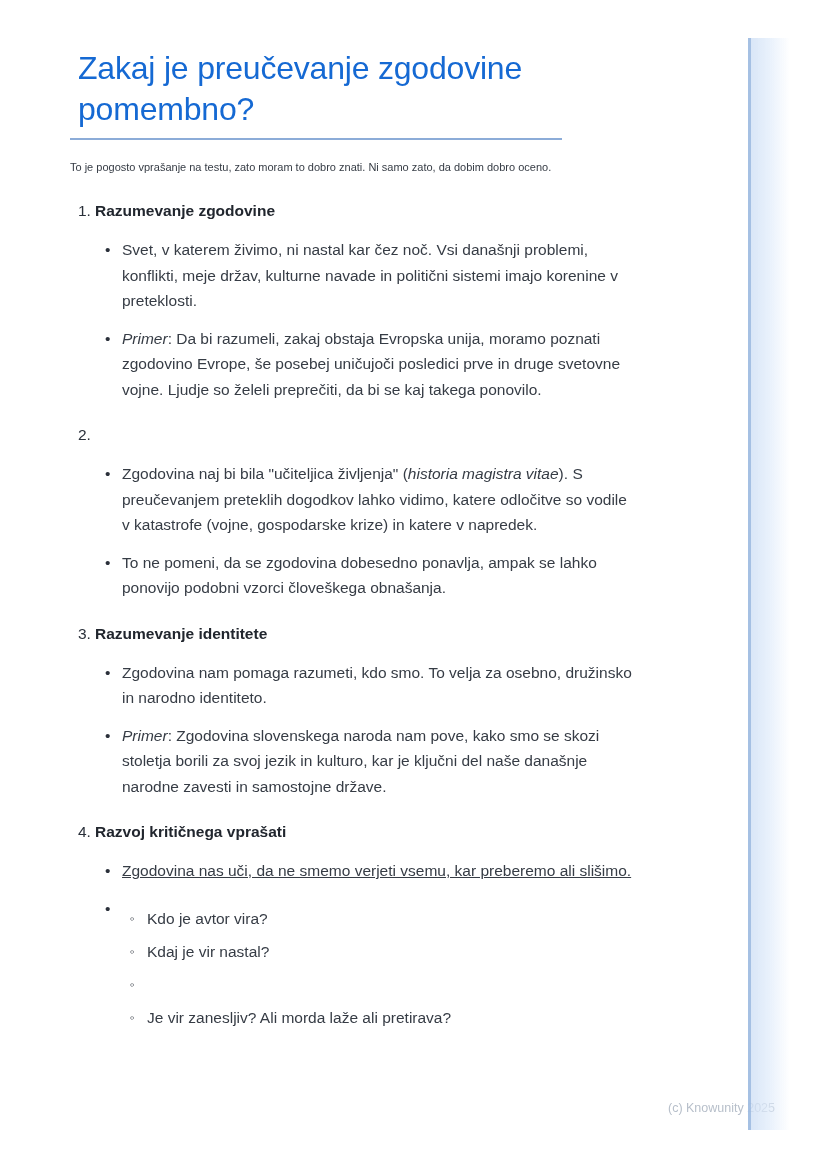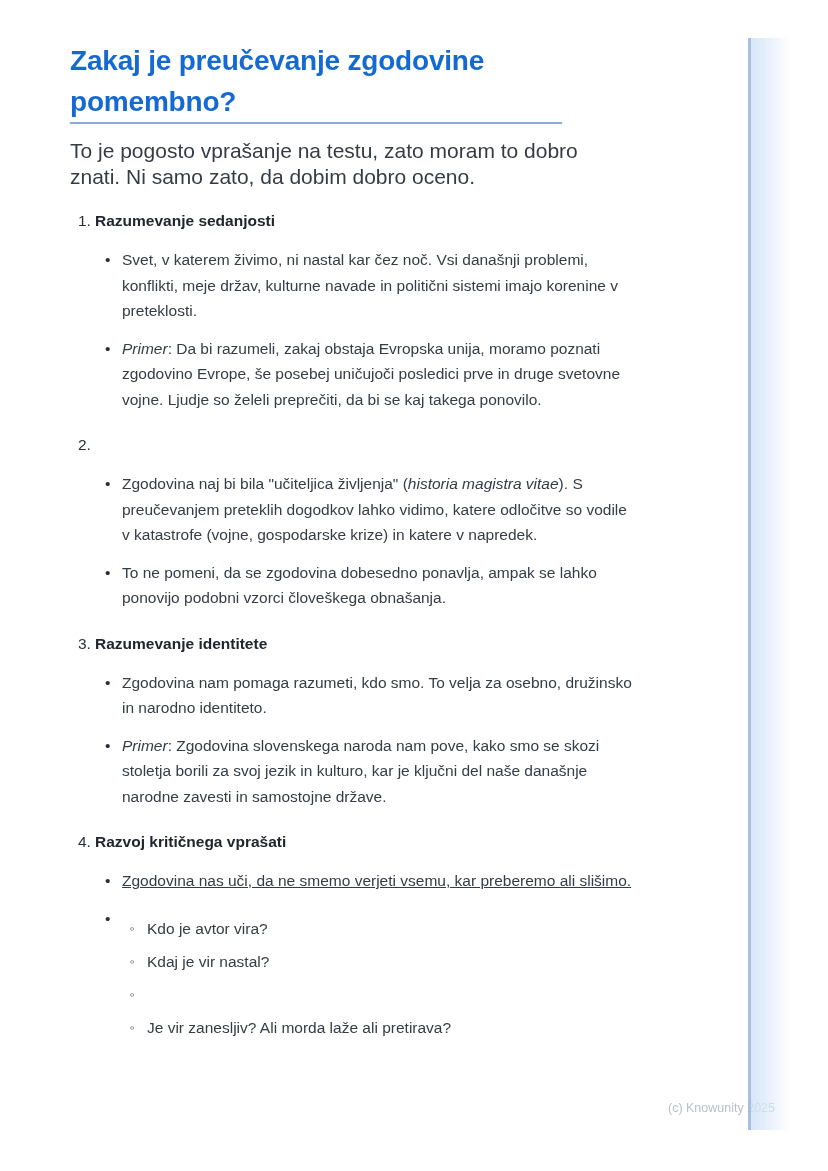--- a/index.html
+++ b/index.html
@@ -16,38 +16,38 @@
   }
 
   .content {
     position: absolute;
     left: 70px;
     top: 40px;
     width: 562px;
   }
 
   h1.page-title {
-    margin: 0;
-    font-size: 28px;
+    margin: 8px;
+    font-size: 32px;
     line-height: 41px;
-    font-weight: 700;
+    font-weight: 400;
     letter-spacing: -0.2px;
     color: #1569d3;
   }
 
   .title-divider {
     height: 2px;
     width: 492px;
     background: #8cacd8;
     margin: 0 0 14px 0;
     border: none;
   }
 
   .intro {
-    font-size: 21px;
+    font-size: 11px;
     line-height: 26px;
     margin: 0 0 18px 0;
     color: #363c45;
   }
 
   .numbered-list { }
 
   .section { margin-bottom: 20px; }
 
   .section-head {
@@ -134,21 +134,21 @@
     <h1 class="page-title">Zakaj je preučevanje zgodovine pomembno?</h1>
 
     <hr class="title-divider">
 
     <p class="intro">To je pogosto vprašanje na testu, zato moram to dobro znati. Ni samo zato, da dobim dobro oceno.</p>
 
     <div class="numbered-list">
   <div class="section">
     <div class="section-head">
       <span class="section-number">1.</span>
-      <span class="section-heading">Razumevanje sedanjosti</span>
+      <span class="section-heading">Razumevanje zgodovine</span>
     </div>
     <div class="bullet-list">
   <div class="bullet-item">
     <span class="bullet-marker">•</span>
     <span class="bullet-text-wrap" style="flex:1 1 auto;">
       <span class="bullet-text"><span>Svet, v katerem živimo, ni nastal kar čez noč. Vsi današnji problemi, konflikti, meje držav, kulturne navade in politični sistemi imajo korenine v preteklosti.</span></span>
       
     </span>
   </div>
 

